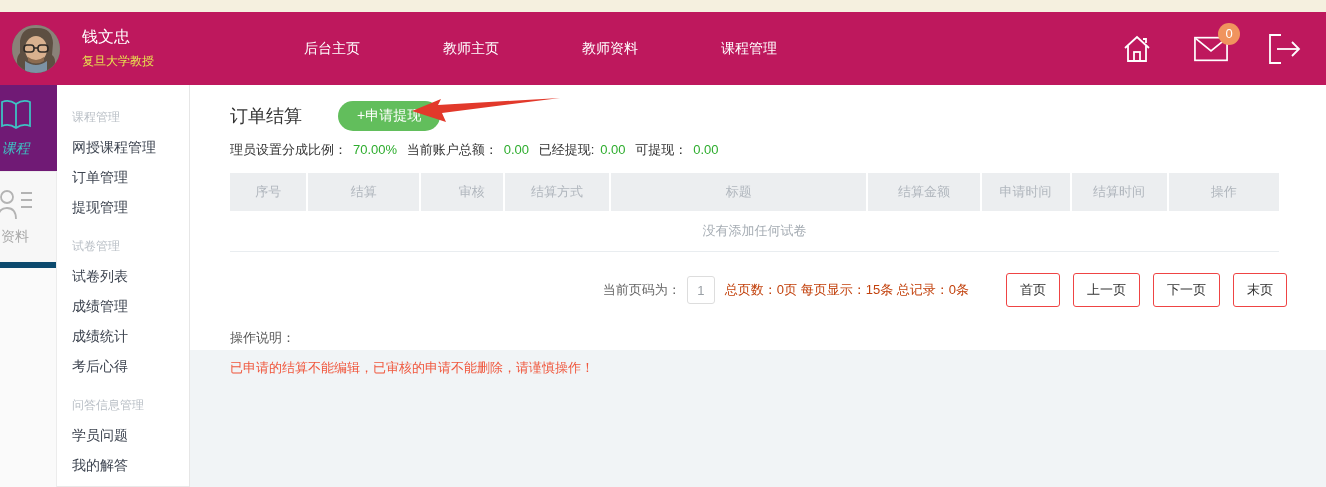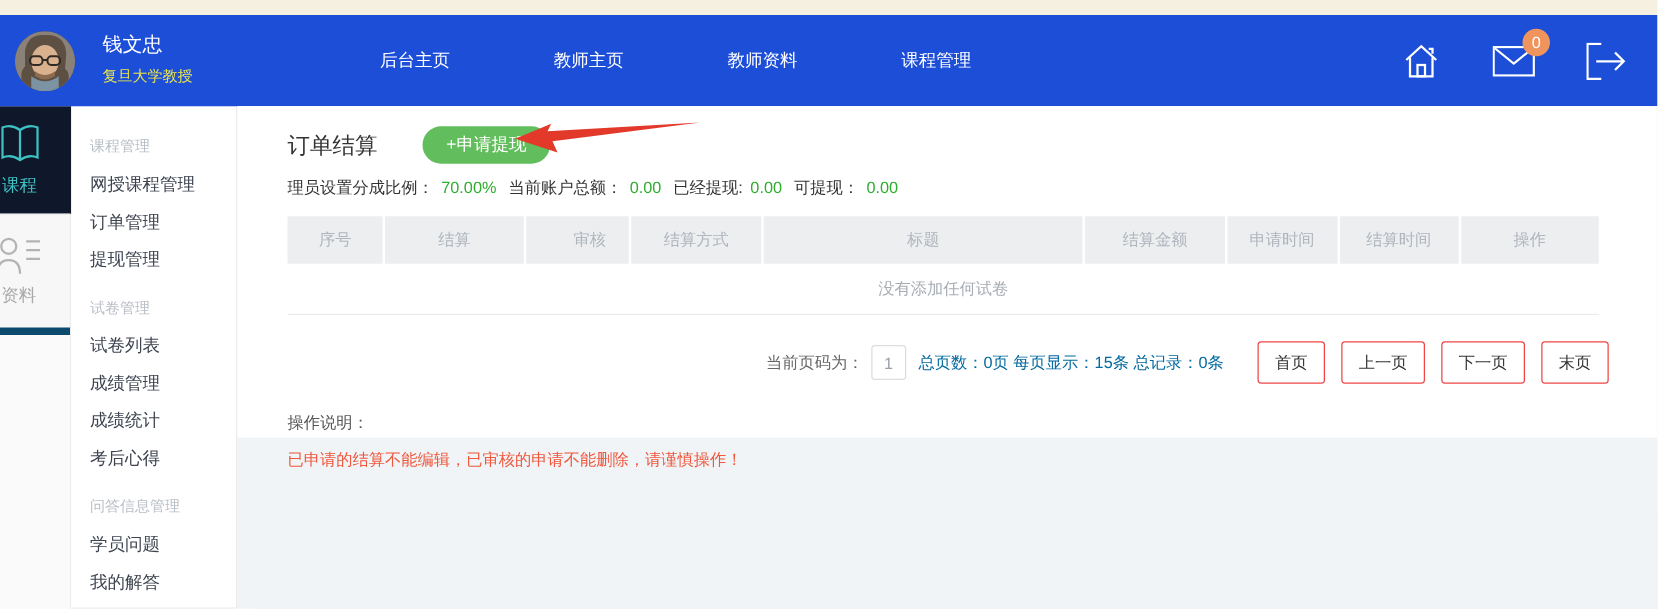--- a/index.html
+++ b/index.html
@@ -1,41 +1,41 @@
 <!DOCTYPE html>
 <html><head>
 <meta charset="utf-8">
 <style>
   * { margin:0; padding:0; box-sizing:border-box; }
   html,body { width:1326px; height:487px; overflow:hidden; }
   body { font-family:"Liberation Sans","DejaVu Sans",sans-serif; background:#fff; color:#333; }
 
   
   .top-strip { height:12px; background:#f5f0df; }
-  .header { height:73px; background:#1d4ed8; display:flex; align-items:center; position:relative; }
+  .header { height:73px; background:#be185d; display:flex; align-items:center; position:relative; }
   .avatar { width:48px; height:48px; border-radius:50%; margin-left:12px; overflow:hidden; flex:none;
             background:#6b5d52; }
   .user-info { margin-left:22px; }
   .user-name { color:#ffffff; font-size:16px; line-height:20px; }
   .user-role { color:#e8e44f; font-size:12px; margin-top:6px; }
   .header-nav { display:flex; margin-left:150px; }
   .nav-item { color:#ffffff; font-size:14px; margin-right:83px; cursor:pointer; white-space:nowrap; }
   .header-icons { position:absolute; right:24px; top:0; height:73px; display:flex; align-items:center; }
   .hicon { width:34px; height:34px; margin-left:40px; position:relative; cursor:pointer; display:flex; align-items:center; justify-content:center; }
   .hicon svg { display:block; }
   .badge { position:absolute; top:-9px; right:-12px; min-width:22px; height:22px; border-radius:11px;
            background:#f0945e; color:#fff; font-size:13px; display:flex; align-items:center; justify-content:center; }
 
   
   .layout { display:flex; height:402px; }
 
   .rail { width:57px; flex:none; background:#fafafa; border-right:1px solid #ececec; }
   .rail-item { display:flex; flex-direction:column; align-items:center; justify-content:center; cursor:pointer; }
   .rail-item .inner { transform:translateX(-13px); display:flex; flex-direction:column; align-items:center; }
-  .rail-item-active { height:86px; background:#0f172a; margin-right:-1px; }
+  .rail-item-active { height:86px; background:#701a75; margin-right:-1px;font-style:italic; }
   .rail-item-idle { height:97px; background:#f7f7f7; border-top:1px solid #ececec; border-bottom:6px solid #0c4a6e; }
   .rail-label-active { color:#3ec1c3; font-size:14px; margin-top:8px; }
   .rail-label-idle { color:#a9a9a9; font-size:14px; margin-top:8px; }
 
   .menu { width:133px; flex:none; background:#fff; border-right:1px solid #e6e6e6; padding:17px 0 0 15px; }
   .menu div { line-height:30px; white-space:nowrap; }
   .menu-section { color:#b9bfc6; font-size:12px; margin-top:9px; }
   .menu-section:first-child { margin-top:0; }
   .menu-item { color:#3d4450; font-size:14px; cursor:pointer; }
   .menu-divider { border-bottom:1px solid #e9e9e9; margin:6px 0 0 -15px; height:0 !important; }
@@ -60,21 +60,21 @@
   .th:nth-child(1){width:7.4%;} .th:nth-child(2){width:10.7%;} .th:nth-child(3){width:7.9%;padding-left:20px;}
   .th:nth-child(4){width:10.1%;} .th:nth-child(5){width:24.7%;} .th:nth-child(6){width:10.8%;}
   .th:nth-child(7){width:8.5%;} .th:nth-child(8){width:9.2%;} .th:nth-child(9){width:10.7%;}
   .empty-row { height:41px; display:flex; align-items:center; justify-content:center;
                color:#a6adb4; font-size:13px; border-bottom:1px solid #e9edf0; }
 
   .pagination { margin-top:21px; width:1057px; display:flex; align-items:center; justify-content:flex-end;
                 font-size:13px; color:#666; }
   .page-input { width:28px; height:28px; border:1px solid #ddd; border-radius:3px; text-align:center;
                 color:#9aa0a6; font-size:13px; margin:0 10px 0 6px; font-family:inherit; }
-  .page-summary { margin-right:14px; color:#0369a1; }
+  .page-summary { margin-right:24px; color:#c2410c; }
   .page-btn { background:#fff; border:1px solid #ef4444; border-radius:3px; color:#333; font-size:13px;
               padding:7px 13px; margin-left:13px; cursor:pointer; font-family:inherit; white-space:nowrap; }
 
   .note-label { margin-top:22px; font-size:13px; color:#555; }
   .warning-text { margin-top:12px; font-size:13px; color:#f0573d; }
 </style>
 </head>
 <body>
 
 <div class="top-strip"></div>

